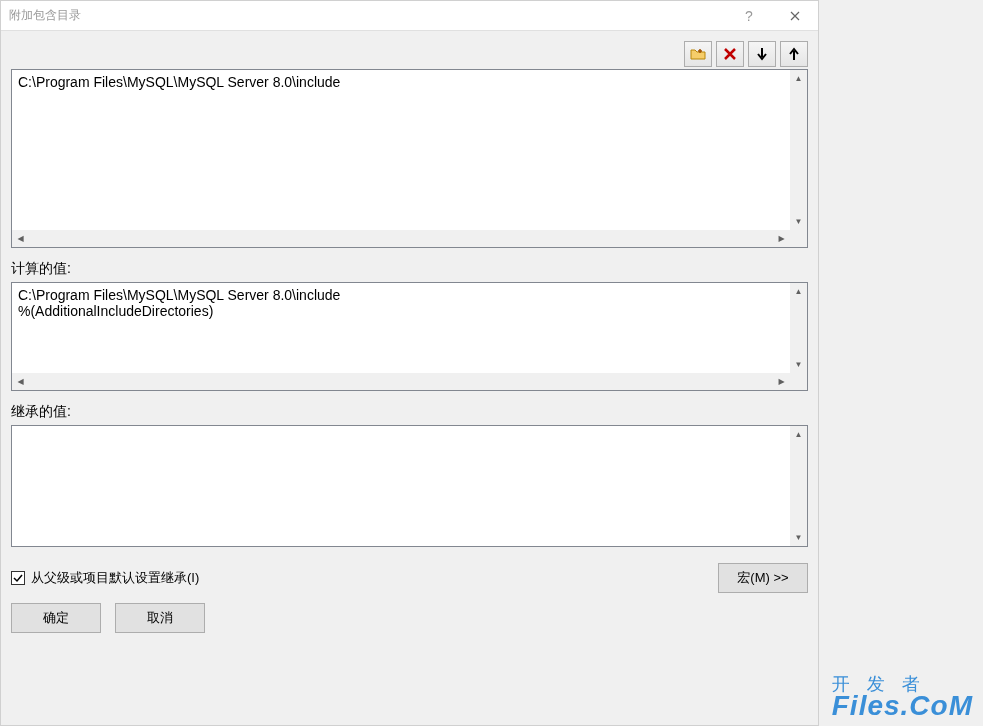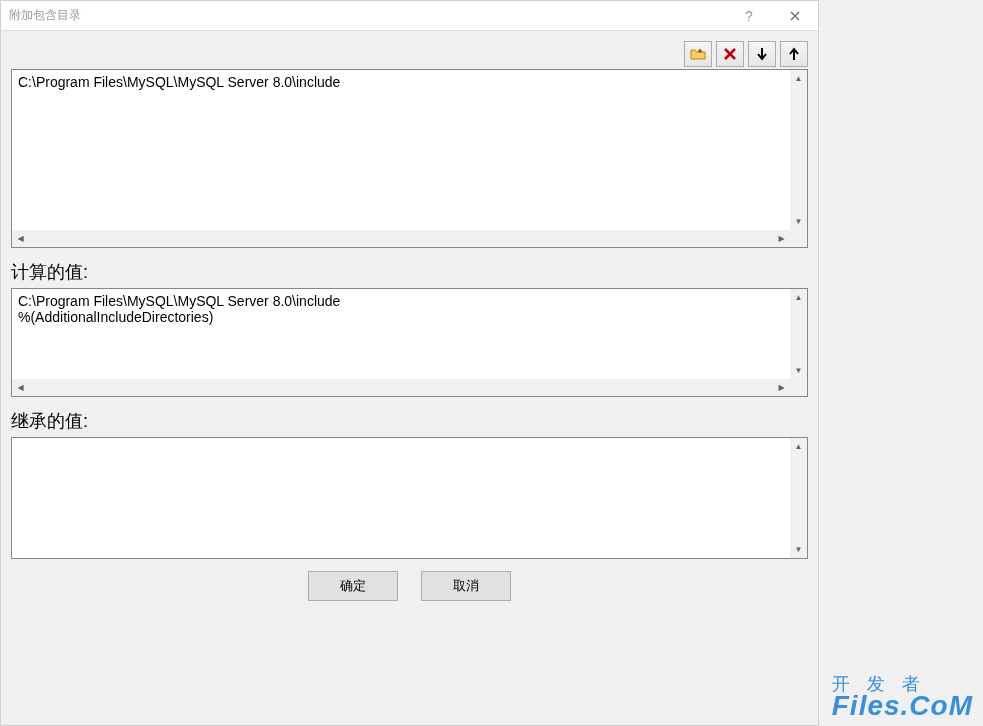--- a/index.html
+++ b/index.html
@@ -125,21 +125,21 @@
       align-items: center;
       justify-content: center;
       color: #606060;
       font-size: 8px;
     }
     .hscroll-corner {
       width: 17px;
       background: #f0f0f0;
     }
     .section-label {
-      font-size: 18px;
+      font-size: 14px;
       color: #000;
       margin-bottom: 4px;
     }
     .readonly-area {
       border: 1px solid #828790;
       background: #ffffff;
       display: flex;
       flex-direction: column;
       margin-bottom: 12px;
     }
@@ -182,22 +182,22 @@
       background: #e1e1e1;
       display: flex;
       align-items: center;
       justify-content: center;
       font-size: 13px;
       cursor: default;
       padding: 0 12px;
     }
     .footer-buttons {
       display: flex;
-      justify-content: center;
-      gap: 23px;
+      justify-content: flex-start;
+      gap: 14px;
     }
     .watermark {
       position: absolute;
       bottom: 4px;
       right: 10px;
       font-size: 28px;
       font-family: Arial, sans-serif;
       font-weight: bold;
       font-style: italic;
       color: #3a8fd8;
@@ -295,20 +295,31 @@
     <div class="readonly-area">
       <div class="readonly-main taller">
         <div class="edit-text"></div>
         <div class="vscroll">
           <div class="vscroll-thumb">▲</div>
           <div class="vscroll-thumb">▼</div>
         </div>
       </div>
     </div>
 
+    <div class="inherit-row">
+      <label class="checkbox-wrap">
+        <span class="checkbox-box">
+          <svg width="10" height="10" viewBox="0 0 10 10">
+              <path d="M1 5 L4 8 L9 2" stroke="#000" stroke-width="1.5" fill="none"></path>
+            </svg>
+        </span>
+        <span>从父级或项目默认设置继承(I)</span>
+      </label>
+      <div class="btn">宏(M) &gt;&gt;</div>
+    </div>
 
     <div class="footer-buttons">
       <div class="btn">确定</div>
       <div class="btn">取消</div>
     </div>
 
   </div>
 </div>
 
 <div class="watermark">

